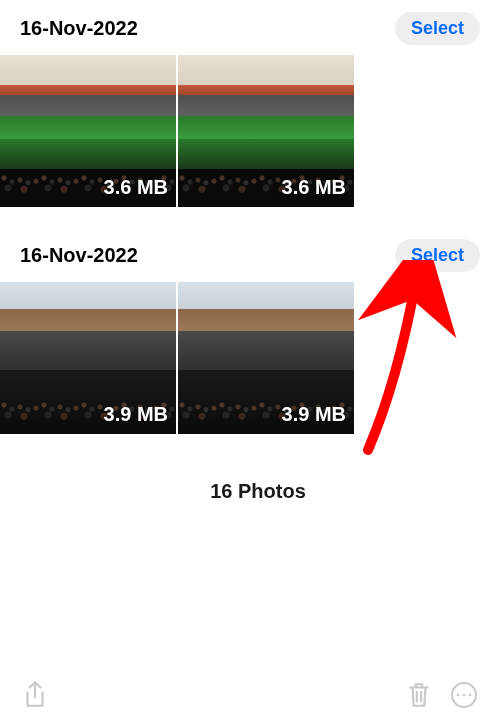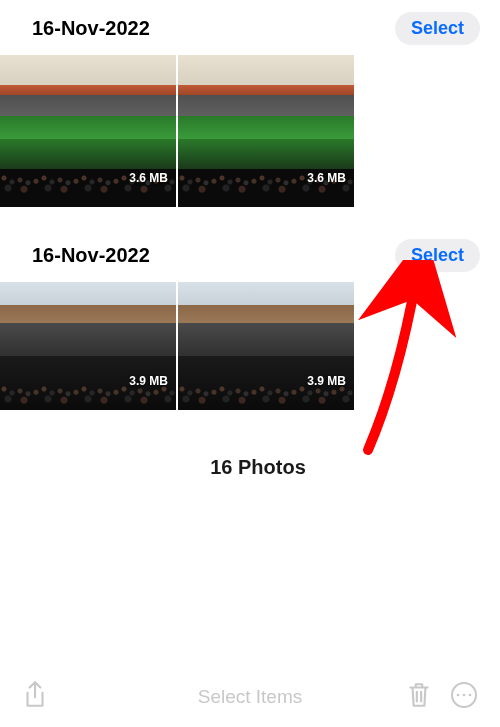--- a/index.html
+++ b/index.html
@@ -15,21 +15,21 @@
       position: relative;
       overflow: hidden;
     }
     .section {
       margin-bottom: 20px;
     }
     .section-header {
       display: flex;
       justify-content: space-between;
       align-items: center;
-      padding: 12px 20px 10px 32px;
+      padding: 12px 20px 10px 20px;
     }
     .section-date {
       font-size: 20px;
       font-weight: 700;
       color: #000;
     }
     .select-btn {
       background: #eeeef0;
       color: #0a6cff;
       font-size: 18px;
@@ -47,23 +47,23 @@
     .photo-thumb {
       width: 176px;
       height: 152px;
       position: relative;
       background: #3a3a3a;
       overflow: hidden;
     }
     .photo-size {
       position: absolute;
       right: 8px;
-      bottom: 22px;
+      bottom: 8px;
       color: #fff;
-      font-size: 12px;
+      font-size: 20px;
       font-weight: 700;
       text-shadow: 0 1px 3px rgba(0,0,0,0.8);
     }
     
     .stadium-a {
       background: linear-gradient(
         to bottom,
         #e8e0d0 0%,
         #d8d0c0 20%,
         #c05838 20%,
@@ -74,21 +74,21 @@
         #3a9a3a 55%,
         #2a7a2a 55%,
         #1a3a1a 75%,
         #0a0a0a 75%,
         #0a0a0a 100%
       );
     }
     
     .stadium-b {
       width: 176px;
-      height: 128px;
+      height: 152px;
       position: relative;
       background: linear-gradient(
         to bottom,
         #d8e0e8 0%,
         #c8d0d8 18%,
         #8a6848 18%,
         #9a7858 32%,
         #4a4a4a 32%,
         #303030 58%,
         #1a1a1a 58%,
@@ -207,21 +207,20 @@
   <div class="footer-title">16 Photos</div>
 </div>
 
 <div class="toolbar">
   <span>
     <svg class="icon-svg" width="26" height="30" viewBox="0 0 24 28">
       <path d="M12 2 L12 16 M7 7 L12 2 L17 7" stroke-linecap="round" stroke-linejoin="round"></path>
       <path d="M5 12 L5 24 L19 24 L19 12" stroke-linecap="round" stroke-linejoin="round"></path>
     </svg>
   </span>
-  <span class="toolbar-center">Select Items</span>
   <div class="toolbar-right">
     <span>
       <svg class="icon-svg" width="26" height="28" viewBox="0 0 24 26">
         <path d="M4 6 L20 6 M9 6 L9 3 L15 3 L15 6 M6 6 L7 23 L17 23 L18 6" stroke-linecap="round" stroke-linejoin="round"></path>
         <path d="M10 10 L10 19 M14 10 L14 19" stroke-linecap="round"></path>
       </svg>
     </span>
     <span>
       <svg class="icon-svg" width="28" height="28" viewBox="0 0 28 28">
         <circle cx="14" cy="14" r="12"></circle>

